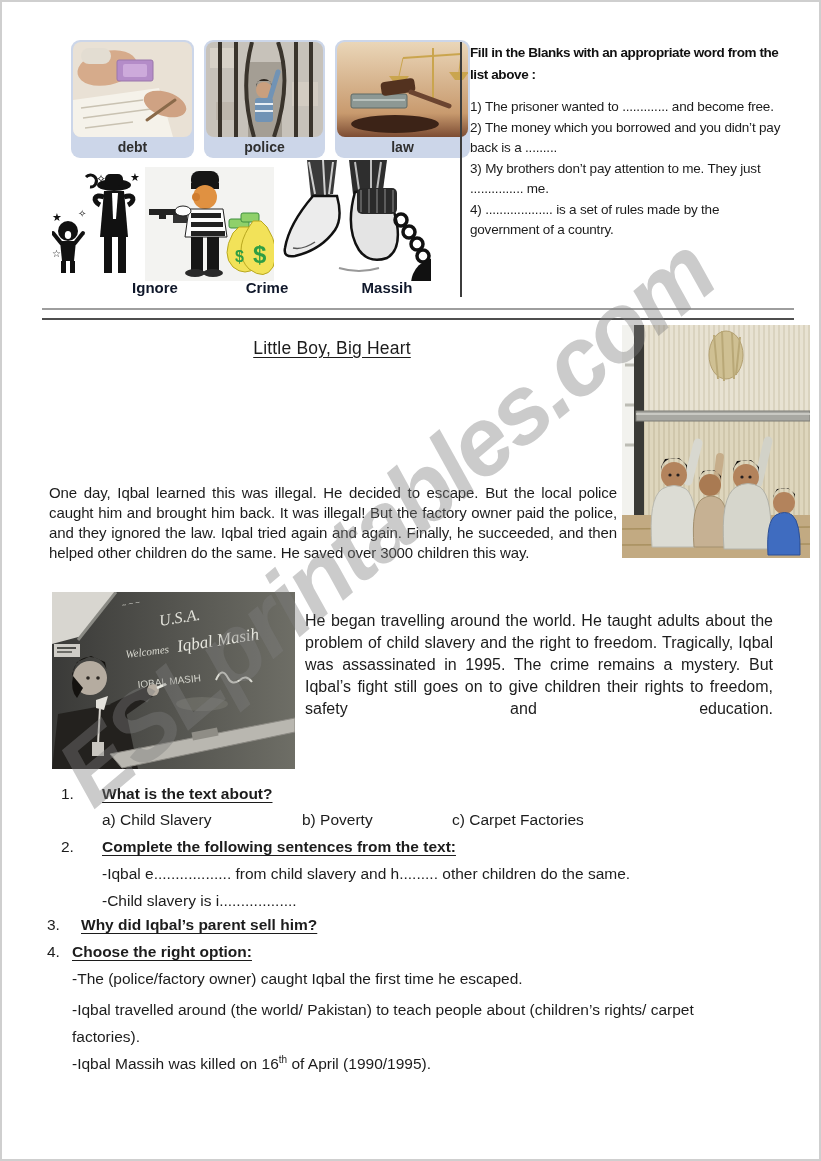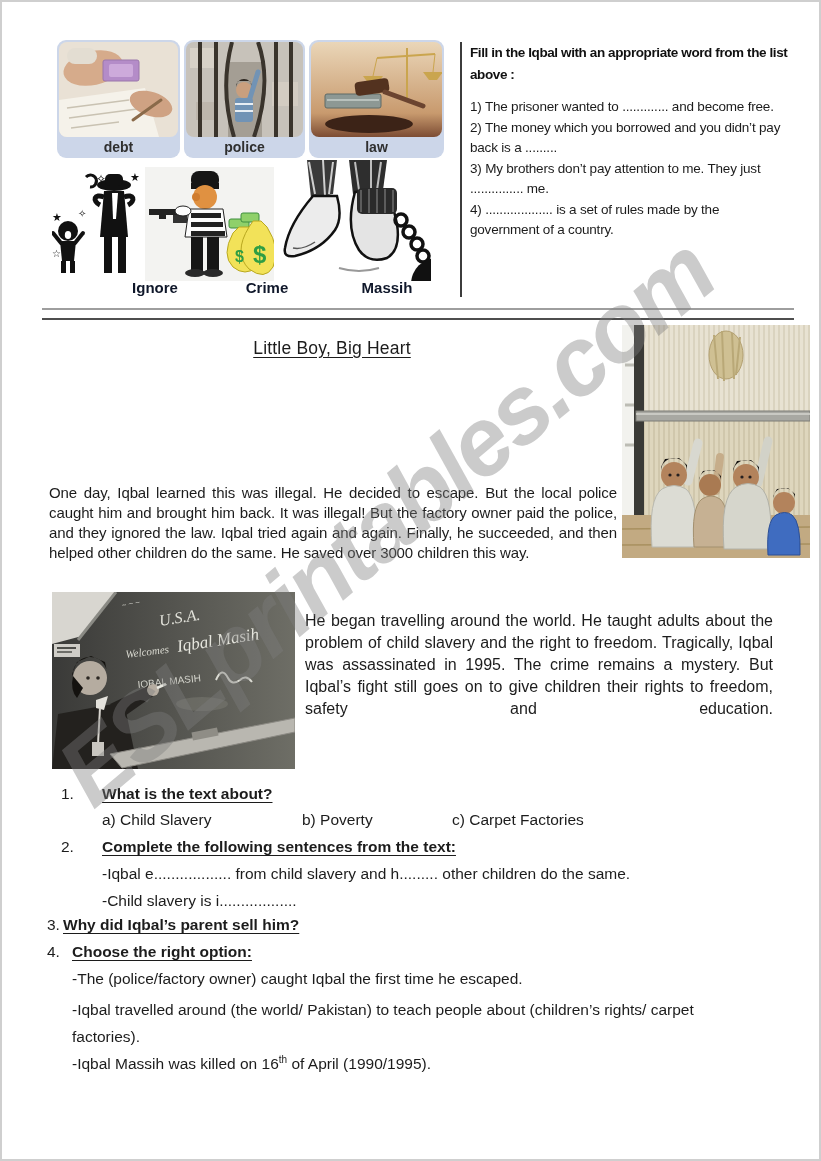--- a/index.html
+++ b/index.html
@@ -11,21 +11,21 @@
   
   .watermark{
     position:absolute; left:70px; top:735px; z-index:40;
     font-size:96px; font-weight:bold; font-style:italic;
     letter-spacing:-3px; white-space:nowrap; line-height:1;
     color:rgba(125,125,125,0.40);
     transform:rotate(-40deg); transform-origin:0 50%;
     pointer-events:none;
   }
   
-  .photo-cards{position:absolute; left:55px; top:38px; display:flex; gap:4px;}
+  .photo-cards{position:absolute; left:69px; top:38px; display:flex; gap:10px;}
   .photo-card{background:#ccd6e9; border-radius:9px; padding:2px 2px 0 2px; box-sizing:border-box;}
   .photo-card svg{display:block; border-radius:8px;}
   .photo-label{text-align:center; font-weight:bold; font-size:14px; color:#2f2f2f; padding:2px 0 3px 0;}
   
   .clipart-row{position:absolute; left:40px; top:155px; width:420px; height:145px;}
   .clip{position:absolute;}
   .crime-card{background:#f3f3f1;}
   .clip-label{position:absolute; top:122px; font-weight:bold; font-size:15px; color:#0f172a; text-align:center;}
   
   .divider-v{position:absolute; left:458px; top:40px; width:2px; height:255px; background:#3c3c3c;}
@@ -200,21 +200,21 @@
     </svg>
 
     <div class="clip-label" style="left:78px; width:70px;">Ignore</div>
     <div class="clip-label" style="left:190px; width:70px;">Crime</div>
     <div class="clip-label" style="left:305px; width:80px;">Massih</div>
   </div>
 
   <div class="divider-v"></div>
 
   <div class="fill-blanks">
-    <div class="fb-heading">Fill in the Iqbal with an appropriate word from the list above :</div>
+    <div class="fb-heading">Fill in the Blanks with an appropriate word from the list above :</div>
     <div class="fb-items">
       <div class="fb-item">1) The prisoner wanted to ............. and become free.</div>
       <div class="fb-item">2) The money which you borrowed and you didn’t pay back is a .........</div>
       <div class="fb-item">3) My brothers don’t pay attention to me. They just ............... me.</div>
       <div class="fb-item">4) ................... is a set of rules made by the government of a country.</div>
     </div>
   </div>
 
   <div class="rule-double"></div>
 
@@ -312,21 +312,21 @@
     <span class="q-line" style="left:55px;  top:26px;">a) Child Slavery</span>
     <span class="q-line" style="left:255px; top:26px;">b) Poverty</span>
     <span class="q-line" style="left:405px; top:26px;">c) Carpet Factories</span>
 
     <span class="q-line" style="left:14px; top:53px;">2.</span>
     <span class="q-line q-title" style="left:55px; top:53px;">Complete the following sentences from the text:</span>
     <span class="q-line" style="left:55px; top:80px;">-Iqbal e.................. from child slavery and h......... other children do the same.</span>
     <span class="q-line" style="left:55px; top:107px;">-Child slavery is i..................</span>
 
     <span class="q-line" style="left:0; top:131px;">3.</span>
-    <span class="q-line q-title" style="left:16px; top:131px;">Why did Iqbal’s parent sell him?</span>
+    <span class="q-line q-title" style="left:34px; top:131px;">Why did Iqbal’s parent sell him?</span>
 
     <span class="q-line" style="left:0; top:158px;">4.</span>
     <span class="q-line q-title" style="left:25px; top:158px;">Choose the right option:</span>
     <span class="q-line" style="left:25px; top:185px;">-The (police/factory owner) caught Iqbal the first time he escaped.</span>
     <span class="q-line q-wrap" style="left:25px; top:212px; width:645px; line-height:27px;">-Iqbal travelled around (the world/ Pakistan) to teach people about (children’s rights/ carpet factories).</span>
     <span class="q-line" style="left:25px; top:266px;"><span>-Iqbal Massih was killed on 16</span><sup class="th">th</sup><span> of April (1990/1995).</span></span>
   </div>
 
 </div>
 

